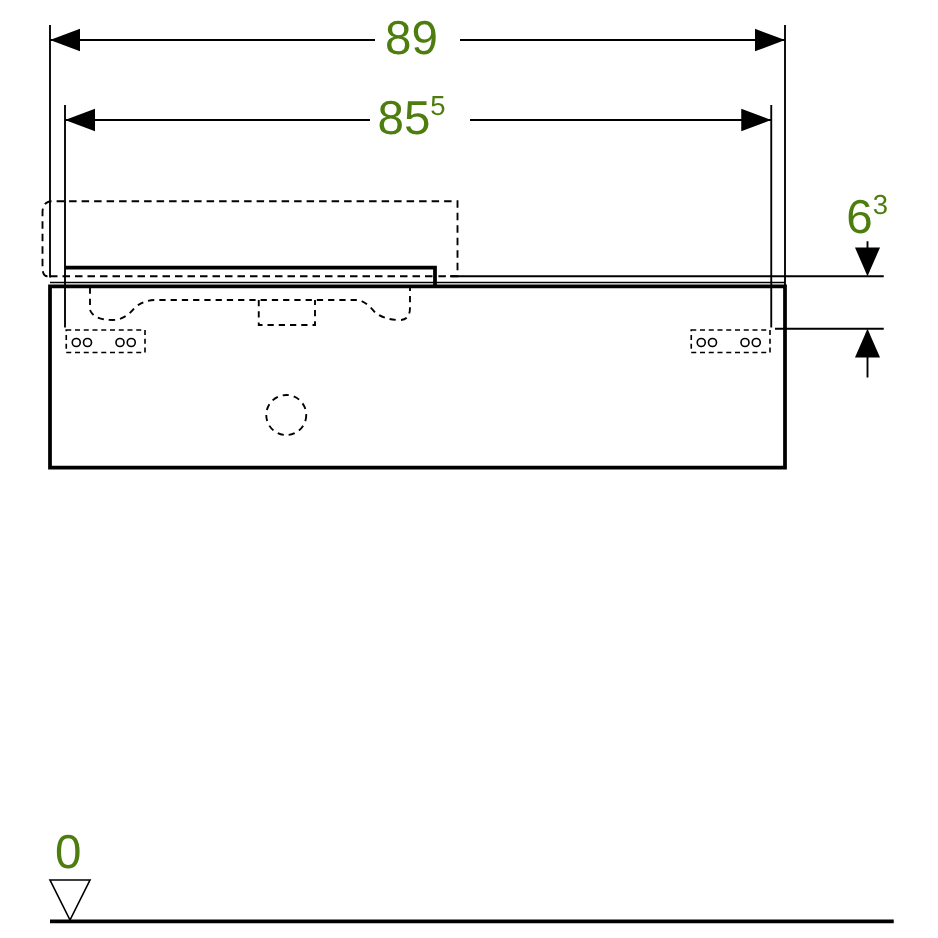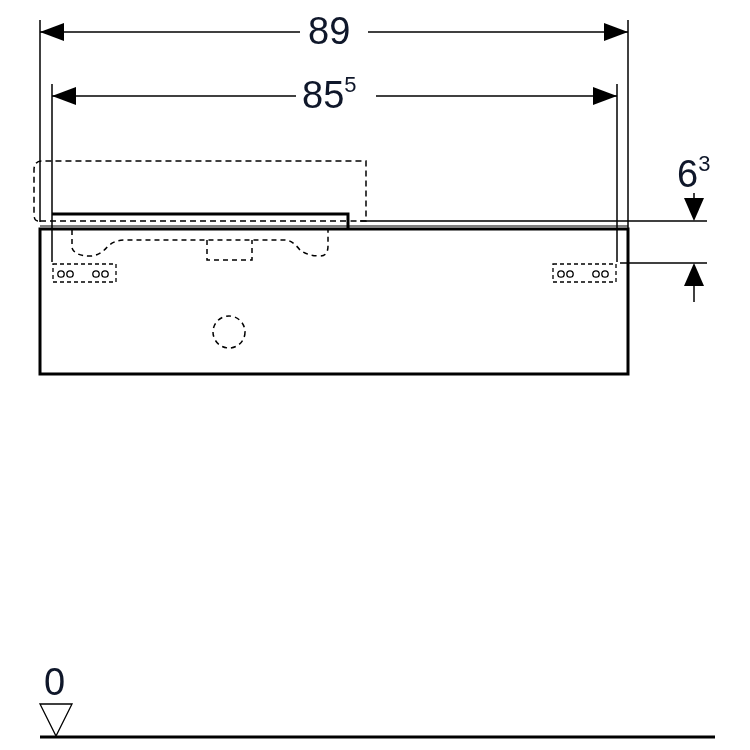--- a/index.html
+++ b/index.html
@@ -1,18 +1,18 @@
 <!DOCTYPE html>
 <html><head>
   <meta charset="utf-8">
   <style>
     html, body { margin: 0; padding: 0; background: #ffffff; }
     body { width: 750px; height: 750px; position: relative; overflow: hidden; font-family: "Liberation Sans", sans-serif; }
     svg { position: absolute; left: 0; top: 0; }
-    .dim-label { position: absolute; font-family: "Liberation Sans", sans-serif; color: #0f172a; font-size: 38px; line-height: 1; background: #fff; }
+    .dim-label { position: absolute; font-family: "Liberation Sans", sans-serif; color: #4d7c0f; font-size: 38px; line-height: 1; background: #fff; }
     .dim-label sup { font-size: 22px; vertical-align: top; position: relative; top: -2px; }
   </style>
 </head>
 <body>
 
 <svg width="750" height="750" viewBox="0 0 750 750" xmlns="http://www.w3.org/2000/svg">
   <defs>
     <marker id="arrowL" markerWidth="30" markerHeight="14" refX="0" refY="7" orient="auto" markerUnits="userSpaceOnUse">
       <path d="M0,7 L26,0 L26,14 Z" fill="#000"></path>
     </marker>

